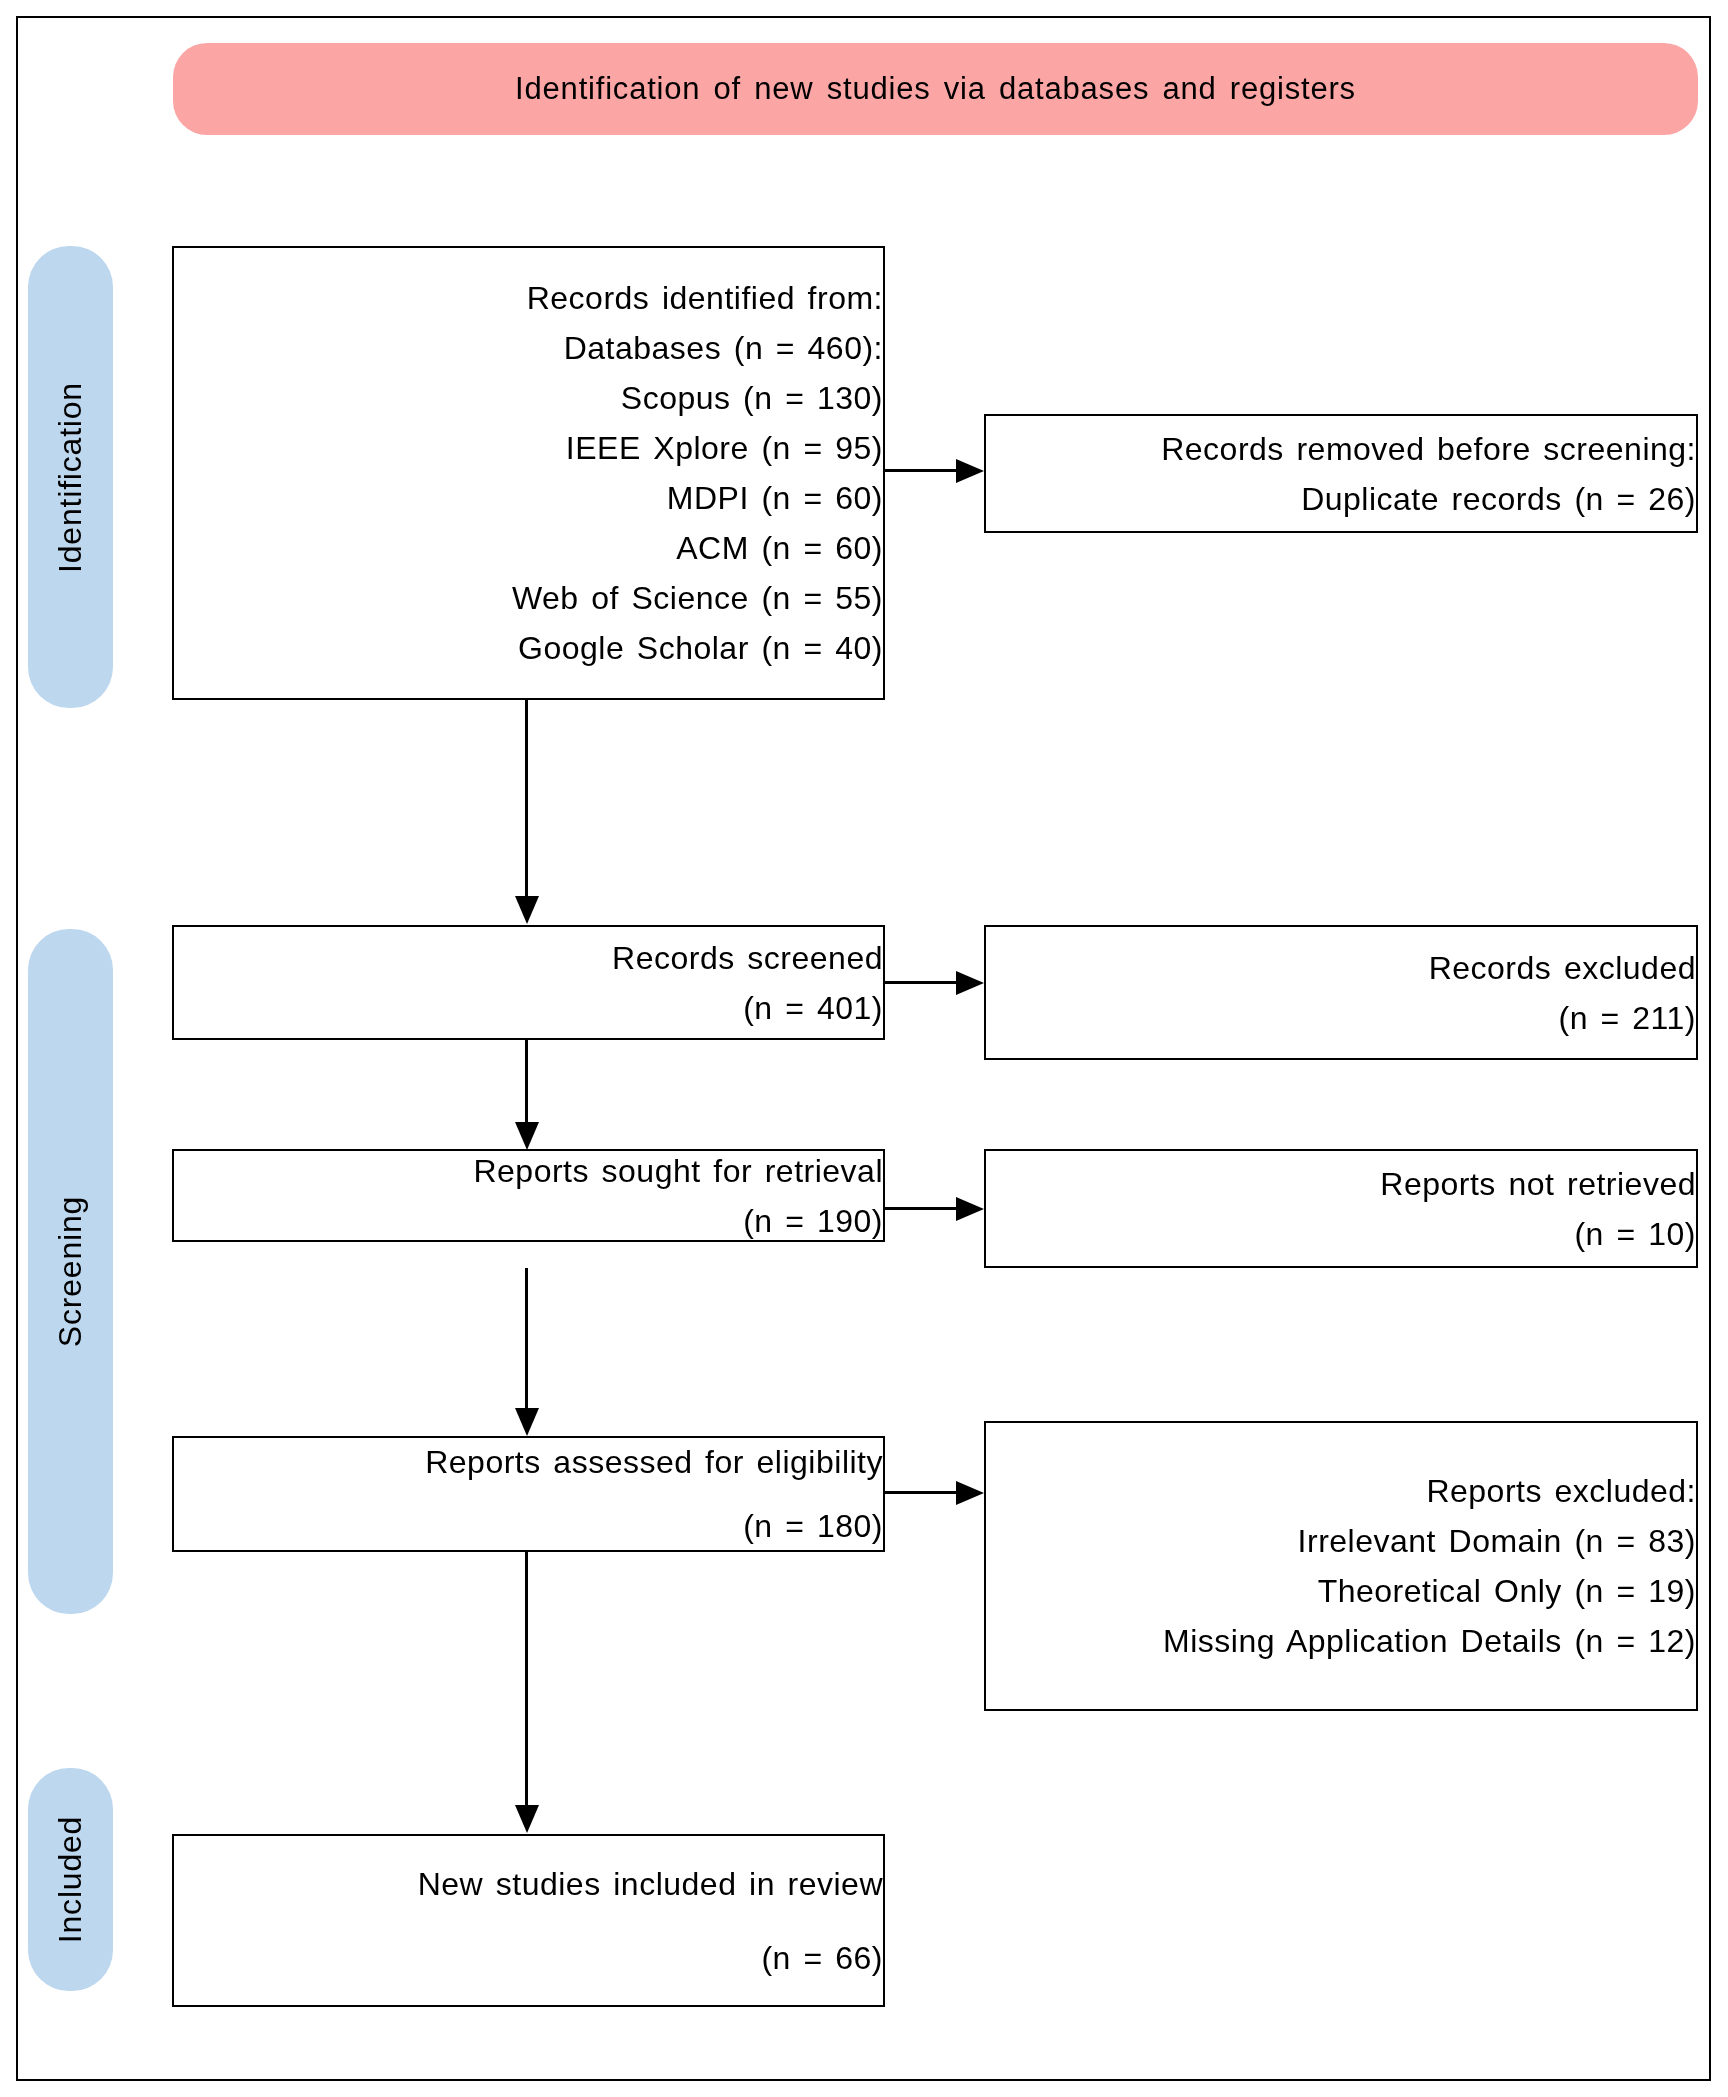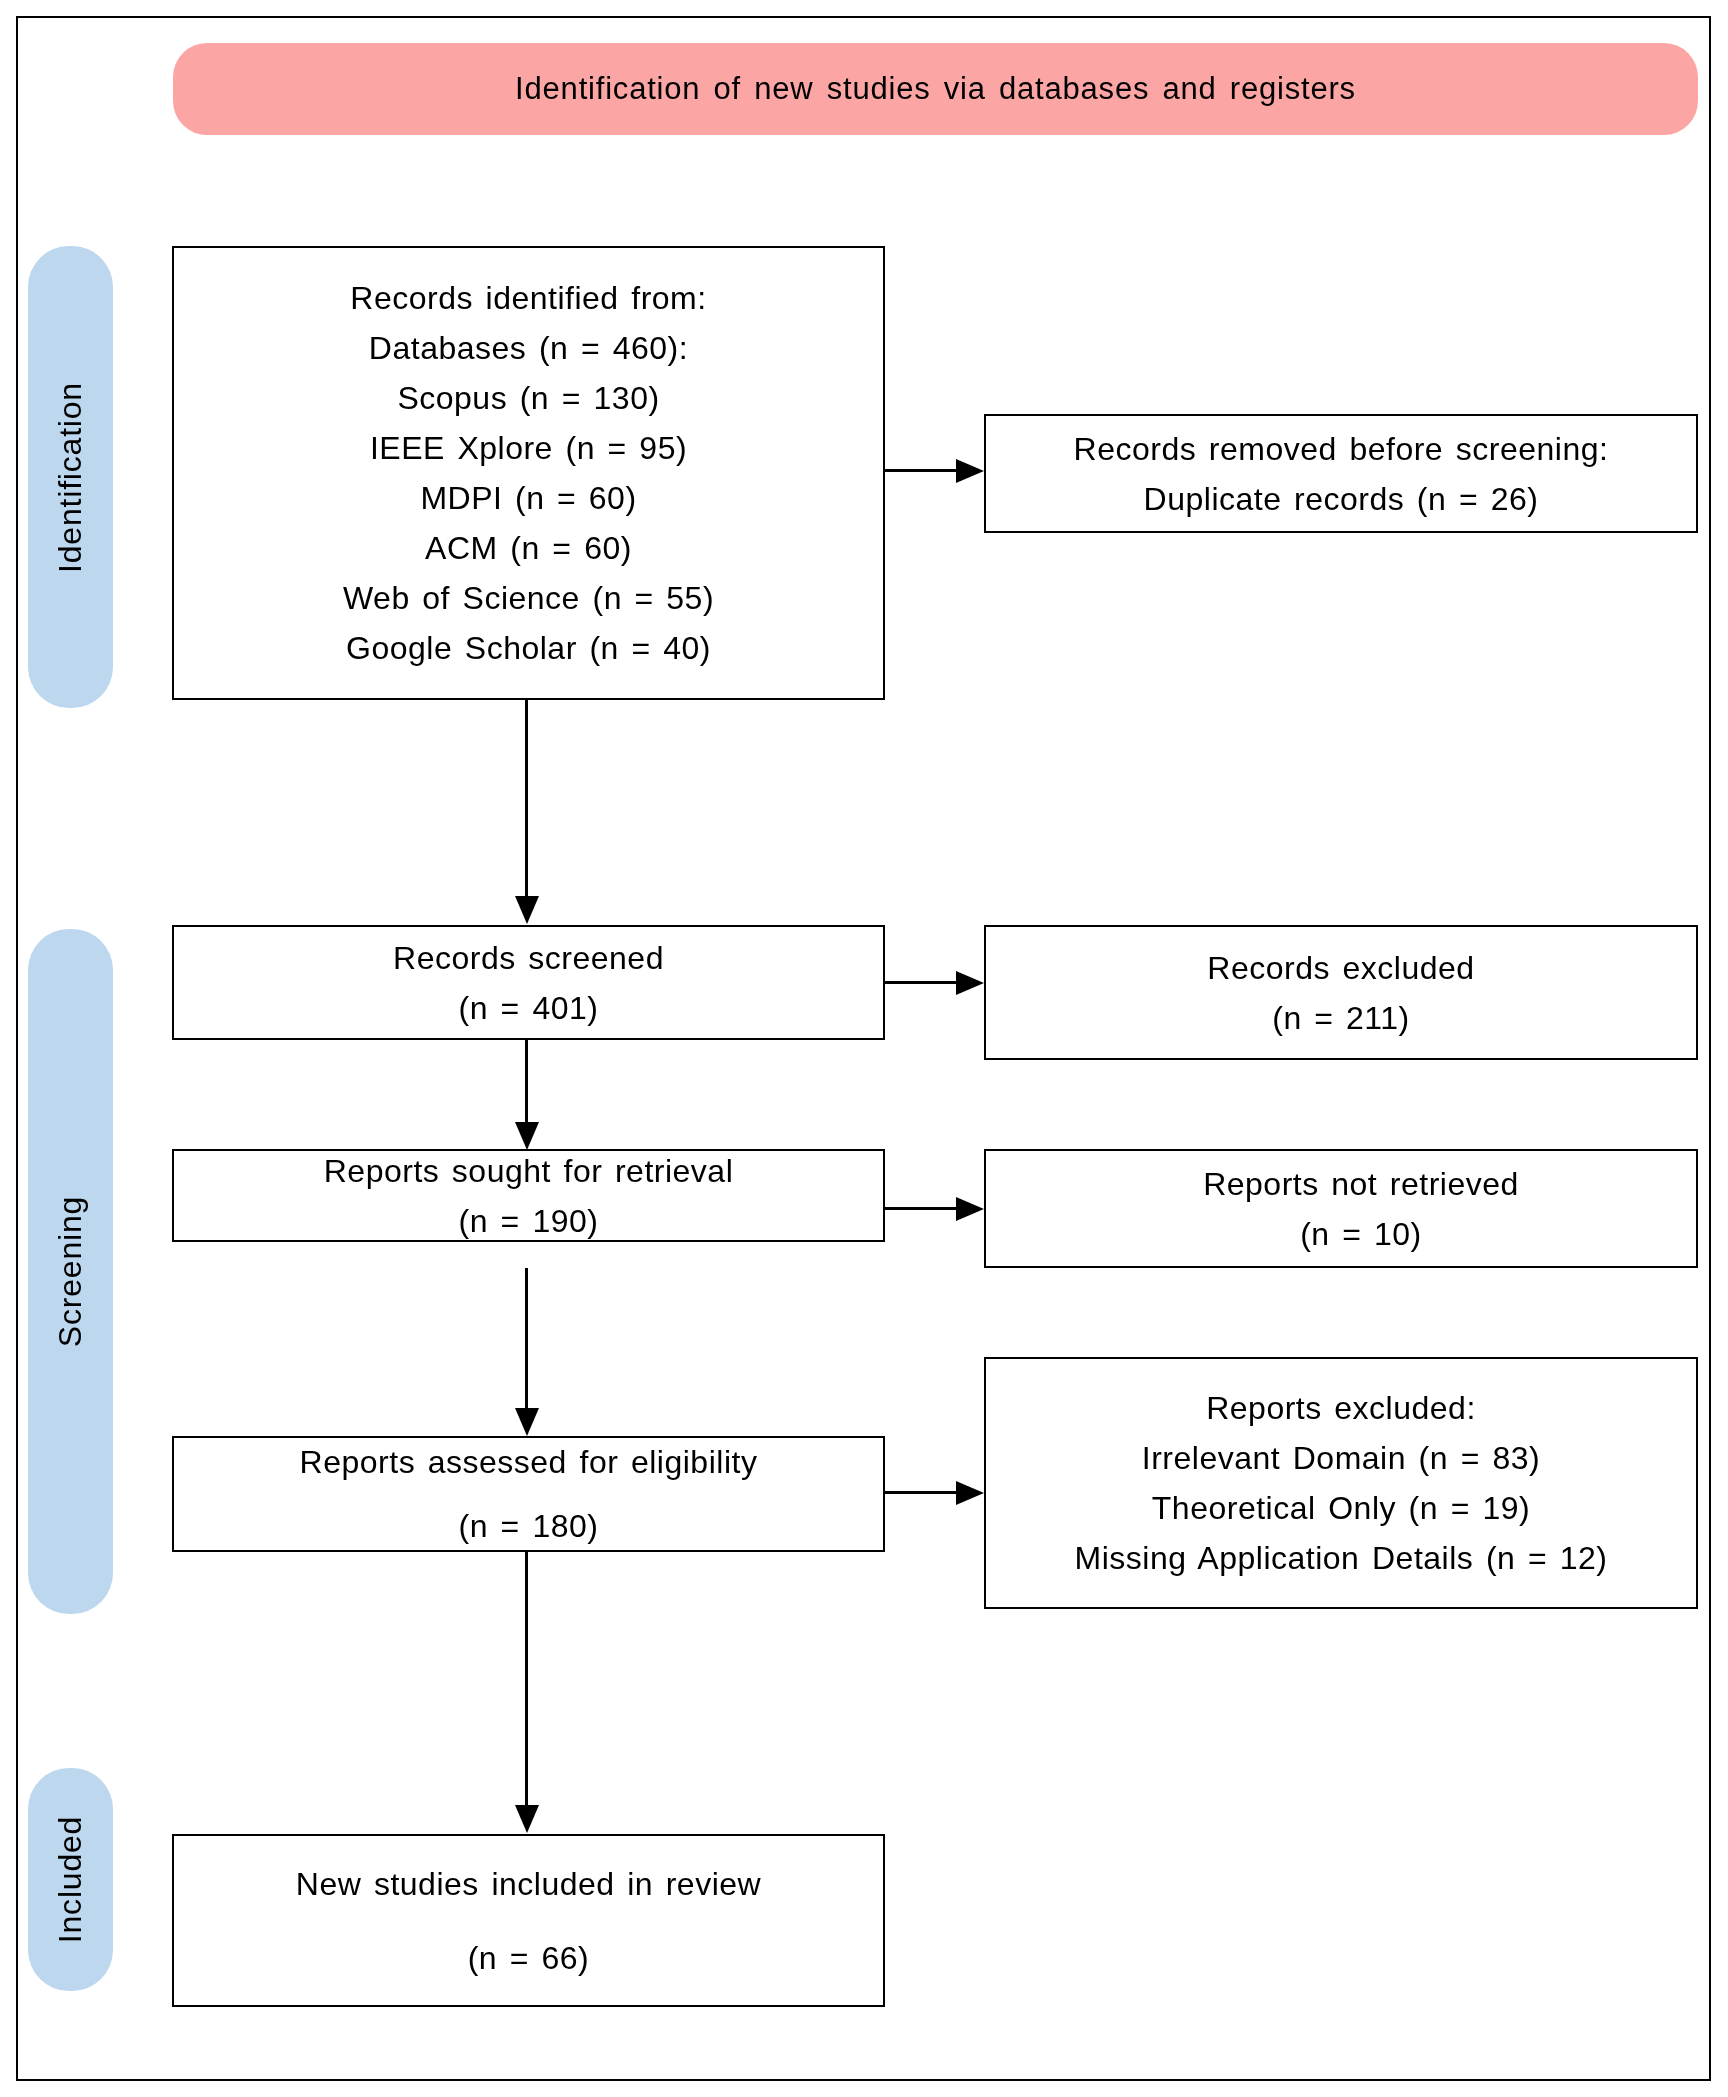--- a/index.html
+++ b/index.html
@@ -69,34 +69,35 @@
     align-items: center;
     justify-content: center;
     text-align: center;
     font-size: 32px;
     line-height: 50px;
     letter-spacing: 0.5px;
     word-spacing: 3.2px;
   }
   .box .box-line {
     width: 100%;
+    text-align: right;
   }
   .col-left  { left: 172px;  width: 713px; }
   .col-right { left: 984px; width: 714px; }
 
   #box-records-identified { top: 246px;  height: 454px; }
   #box-records-screened   { top: 925px; height: 115px; }
   #box-reports-sought     { top: 1149px; height: 93px; }
   #box-reports-assessed   { top: 1436px; height: 116px; gap: 14px; }
   #box-studies-included   { top: 1834px; height: 173px; gap: 24px; }
 
   #box-records-removed    { top: 414px;  height: 119px; }
   #box-records-excluded   { top: 925px; height: 135px; }
   #box-reports-not-retrieved { top: 1149px; height: 119px; padding-left: 40px; }
-  #box-reports-excluded   { top: 1357px; height: 252px; }
+  #box-reports-excluded   { top: 1421px; height: 290px; }
 
   #stage-identification { top: 246px;  height: 462px; }
   #stage-screening      { top: 929px; height: 685px; }
   #stage-included       { top: 1768px; height: 223px; }
 
   .arrow-h {
     position: absolute;
     height: 3.2px;
     background: #000000;
   }

